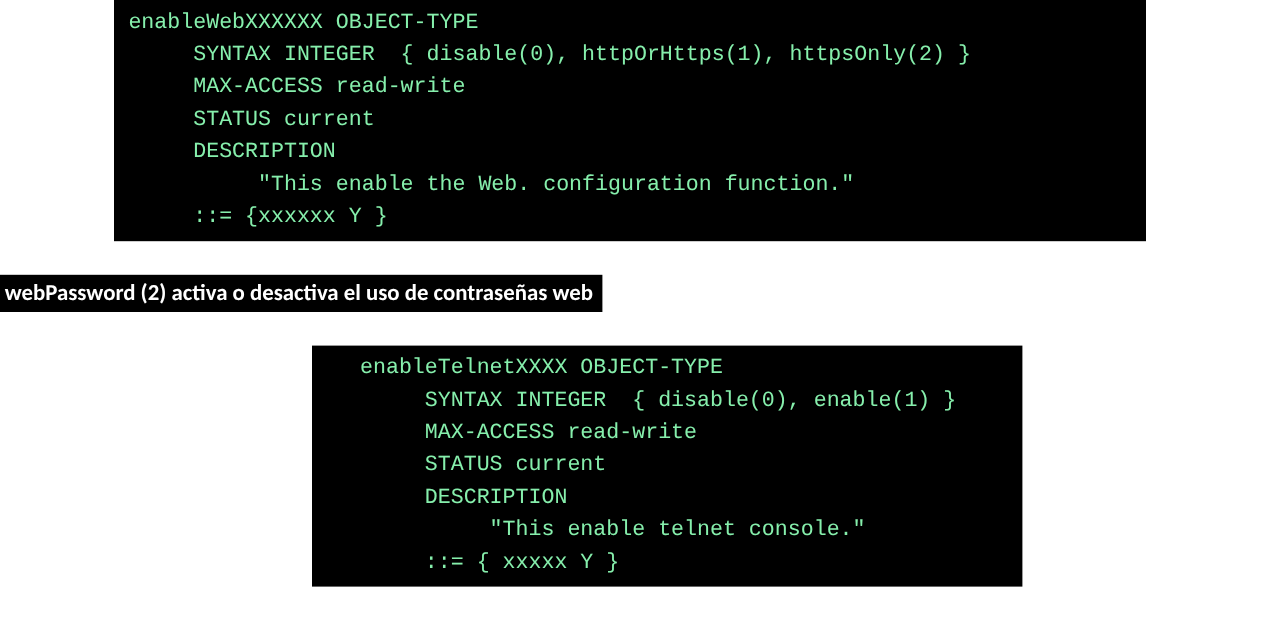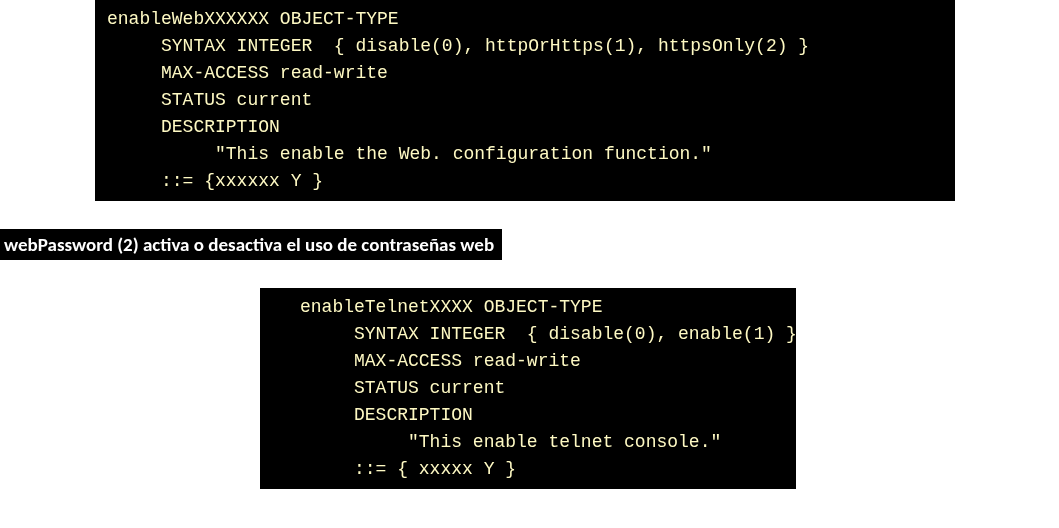--- a/index.html
+++ b/index.html
@@ -4,21 +4,21 @@
   <style>
     body {
       margin: 0;
       padding: 0;
       font-family: Calibri, Arial, sans-serif;
       background: #ffffff;
       width: 1059px;
     }
     .code-block {
       background: #000000;
-      color: #fef9c3;
+      color: #86efac;
       font-family: "Courier New", Courier, monospace;
       font-size: 18px;
       line-height: 1.5;
       padding: 6px 12px;
       white-space: pre;
     }
     .code-block-1 {
       margin-left: 95px;
       margin-top: 0;
       width: 860px;
@@ -30,21 +30,21 @@
       margin-top: 28px;
       margin-bottom: 28px;
       background: #000000;
       color: #ffffff;
       font-size: 19px;
       font-weight: 700;
       padding: 4px 8px 4px 4px;
     }
     .code-block-2 {
       margin-left: 260px;
-      width: 536px;
+      width: 592px;
       box-sizing: border-box;
       padding-left: 40px;
     }
   </style>
 </head>
 <body>
 
 <div class="code-block code-block-1"><span>enableWebXXXXXX OBJECT-TYPE</span>
 <span>     SYNTAX INTEGER  { disable(0), httpOrHttps(1), httpsOnly(2) }</span>
 <span>     MAX-ACCESS read-write</span>

